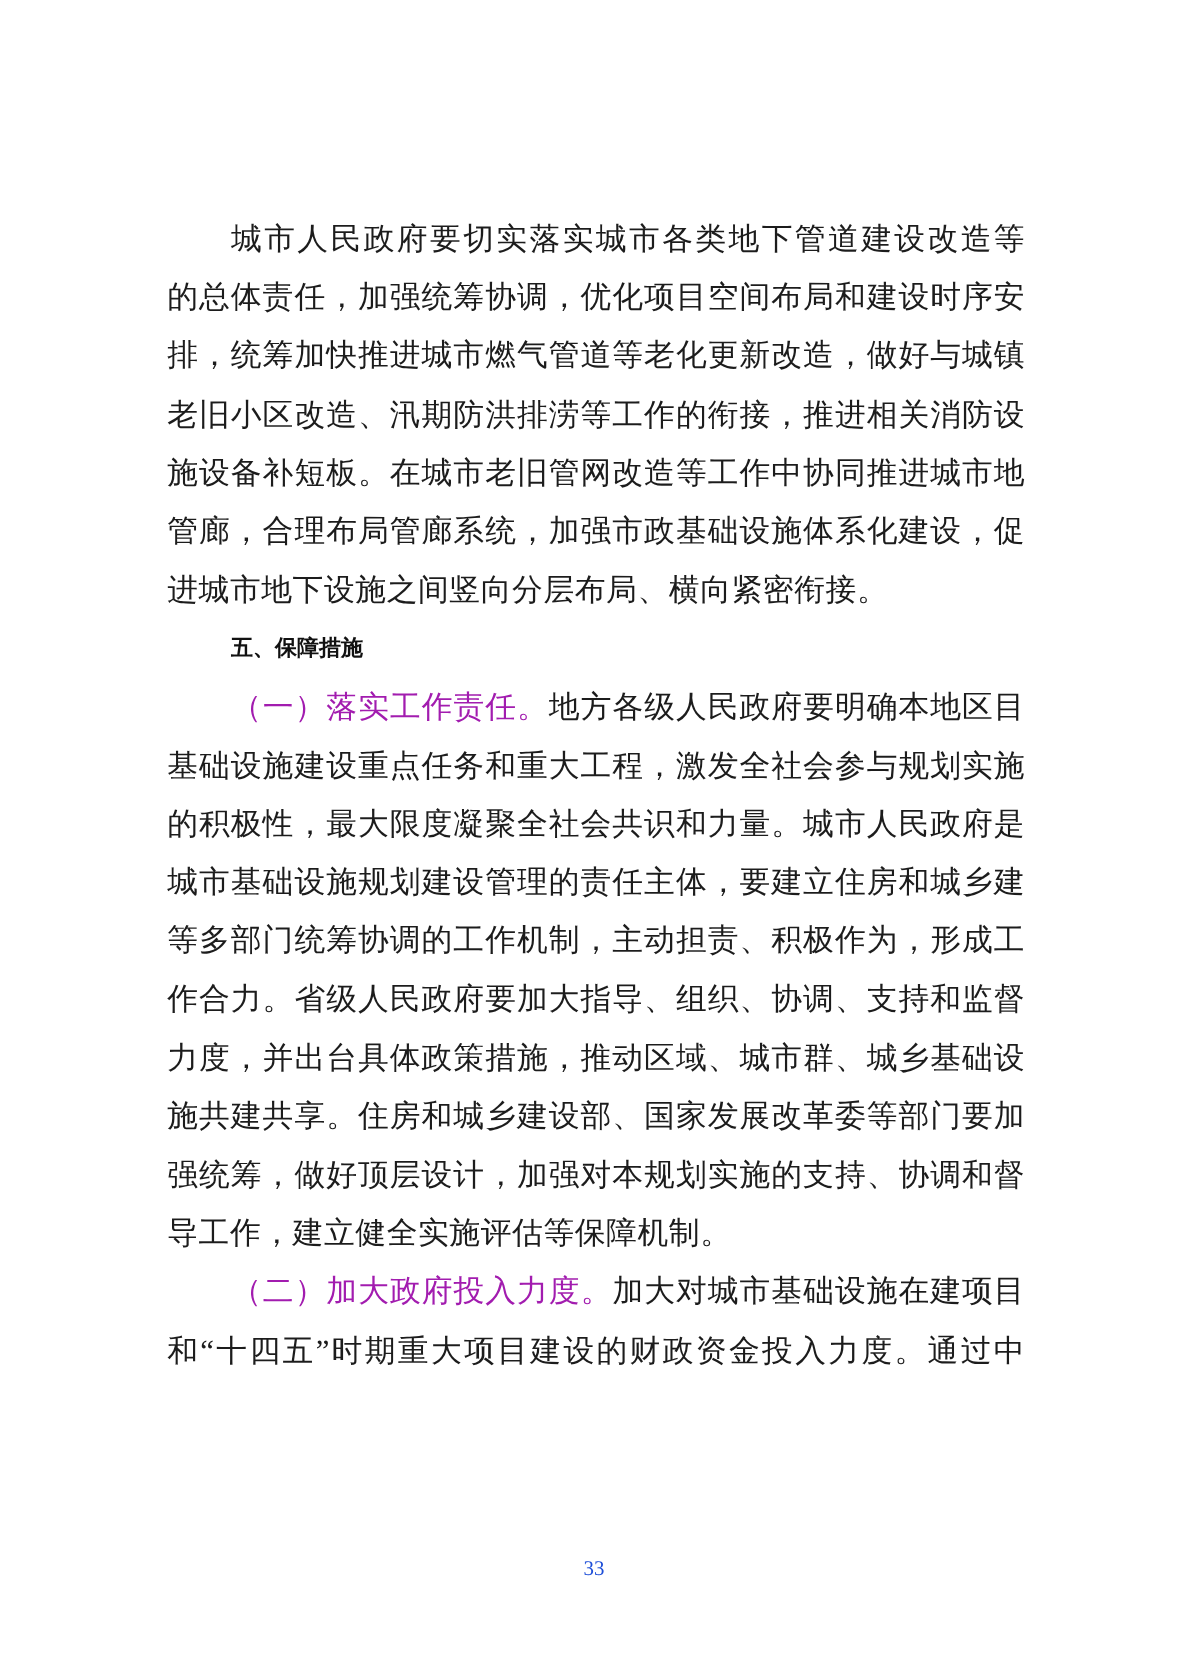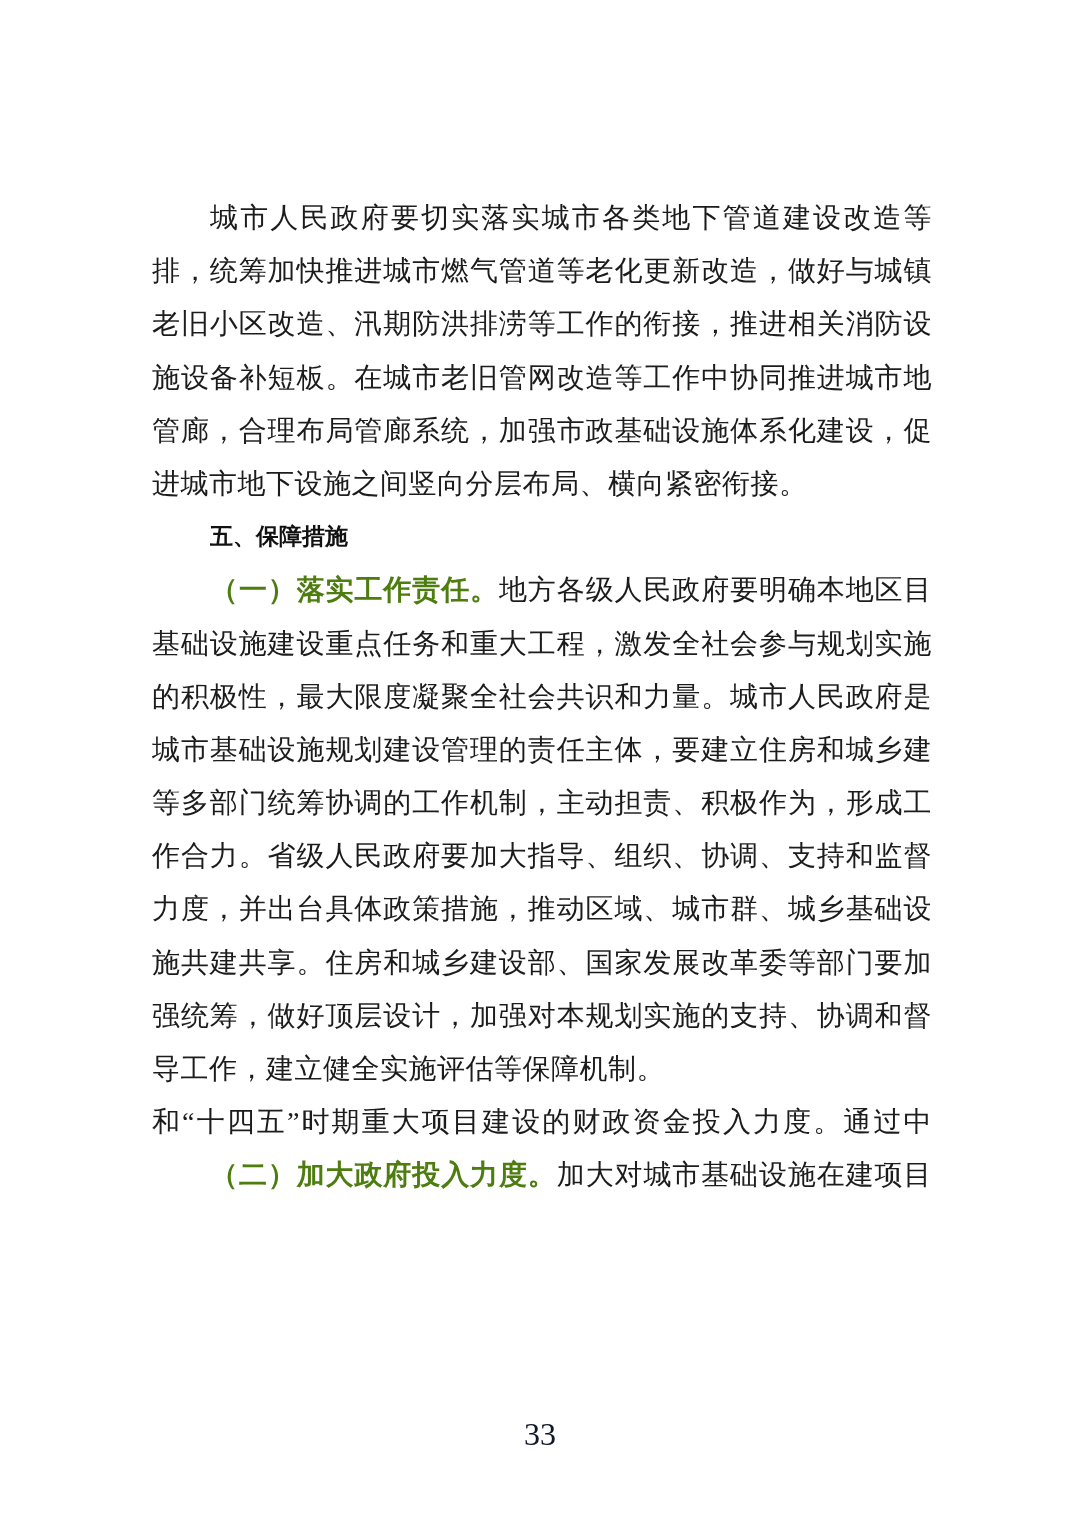--- a/index.html
+++ b/index.html
@@ -28,65 +28,66 @@
     letter-spacing:0.5px;
   }
   .line.indent{padding-left:58px;}
   .line.end{text-align-last:left;}
   .heading-line{
     height:53.2px;
     line-height:53.2px;
     padding-left:58px;
     font-family:"Liberation Sans","DejaVu Sans",sans-serif;
     font-weight:bold;
-    font-size:23px;
+    font-size:20px;
     color:#111111;
     text-align:left;
     text-align-last:left;
   }
   .lead{
-    font-weight:bold;
-    color:#4d7c0f;
+    font-weight:normal;
+    color:#a21caf;
   }
   .page-number{
     position:absolute;
     left:0;
     top:1388px;
     width:100%;
     text-align:center;
-    font-size:32px;
-    color:#0f172a;
+    font-size:19px;
+    color:#1d4ed8;
     font-family:"Liberation Serif","DejaVu Serif",serif;
   }
 </style>
 </head>
 <body>
 
 <div class="page">
   <div class="textblock">
 
     <div class="line indent">城市人民政府要切实落实城市各类地下管道建设改造等</div>
+    <div class="line">的总体责任，加强统筹协调，优化项目空间布局和建设时序安</div>
     <div class="line">排，统筹加快推进城市燃气管道等老化更新改造，做好与城镇</div>
     <div class="line">老旧小区改造、汛期防洪排涝等工作的衔接，推进相关消防设</div>
     <div class="line">施设备补短板。在城市老旧管网改造等工作中协同推进城市地</div>
     <div class="line">管廊，合理布局管廊系统，加强市政基础设施体系化建设，促</div>
     <div class="line end">进城市地下设施之间竖向分层布局、横向紧密衔接。</div>
 
     <div class="heading-line">五、保障措施</div>
 
     <div class="line indent"><span class="lead">（一）落实工作责任。</span><span>地方各级人民政府要明确本地区目</span></div>
     <div class="line">基础设施建设重点任务和重大工程，激发全社会参与规划实施</div>
     <div class="line">的积极性，最大限度凝聚全社会共识和力量。城市人民政府是</div>
     <div class="line">城市基础设施规划建设管理的责任主体，要建立住房和城乡建</div>
     <div class="line">等多部门统筹协调的工作机制，主动担责、积极作为，形成工</div>
     <div class="line">作合力。省级人民政府要加大指导、组织、协调、支持和监督</div>
     <div class="line">力度，并出台具体政策措施，推动区域、城市群、城乡基础设</div>
     <div class="line">施共建共享。住房和城乡建设部、国家发展改革委等部门要加</div>
     <div class="line">强统筹，做好顶层设计，加强对本规划实施的支持、协调和督</div>
     <div class="line end">导工作，建立健全实施评估等保障机制。</div>
 
+    <div class="line indent"><span class="lead">（二）加大政府投入力度。</span><span>加大对城市基础设施在建项目</span></div>
     <div class="line">和“十四五”时期重大项目建设的财政资金投入力度。通过中</div>
-    <div class="line indent"><span class="lead">（二）加大政府投入力度。</span><span>加大对城市基础设施在建项目</span></div>
 
   </div>
 
   <div class="page-number">33</div>
 </div>
 
 </body></html>

